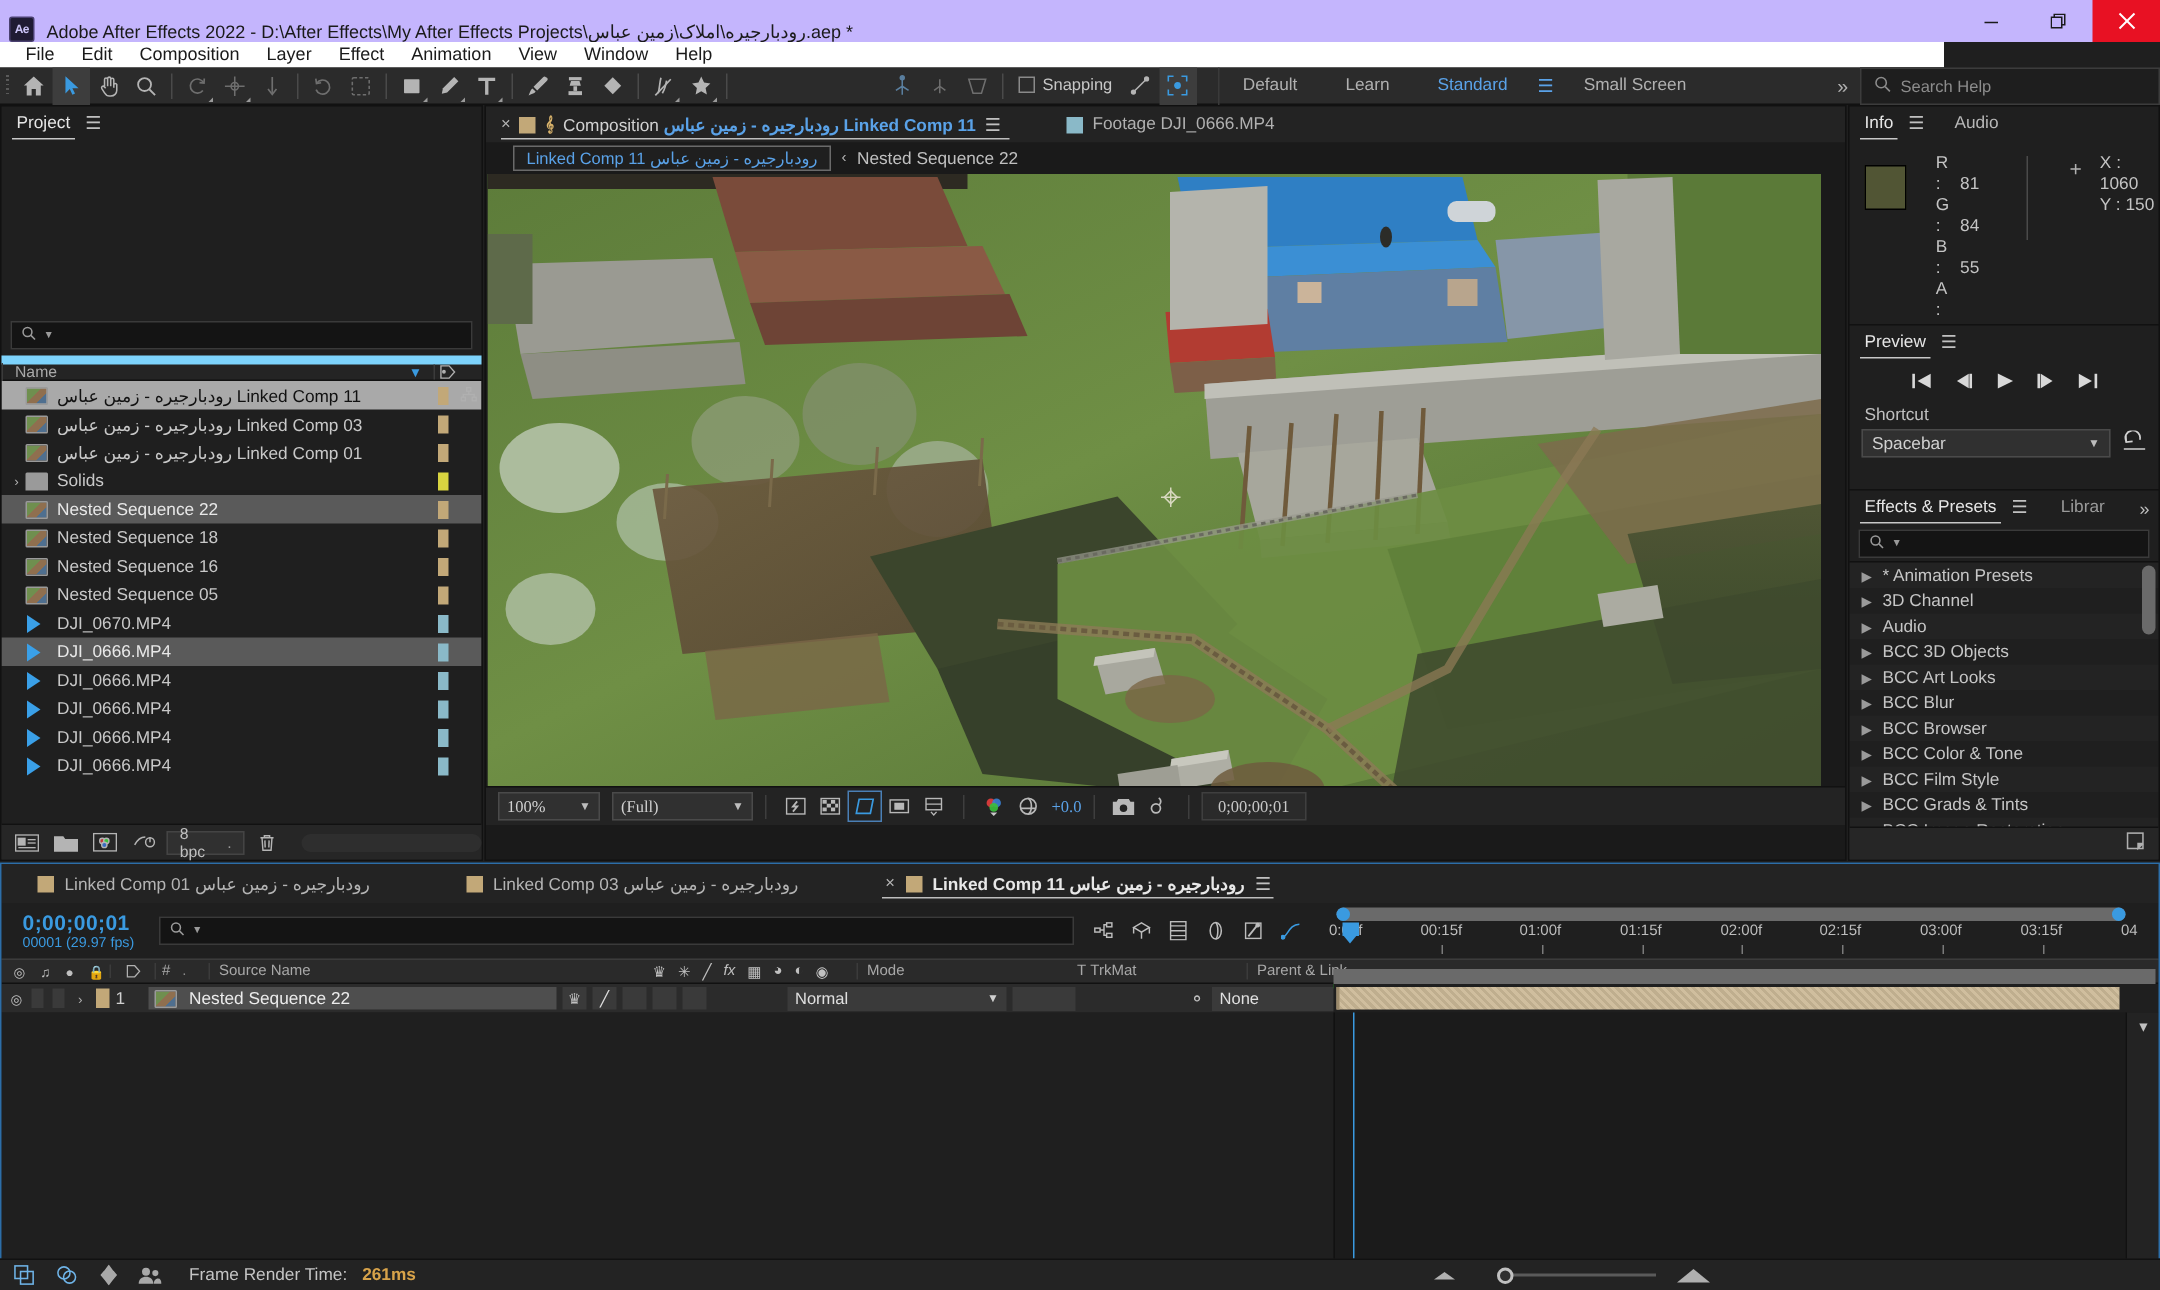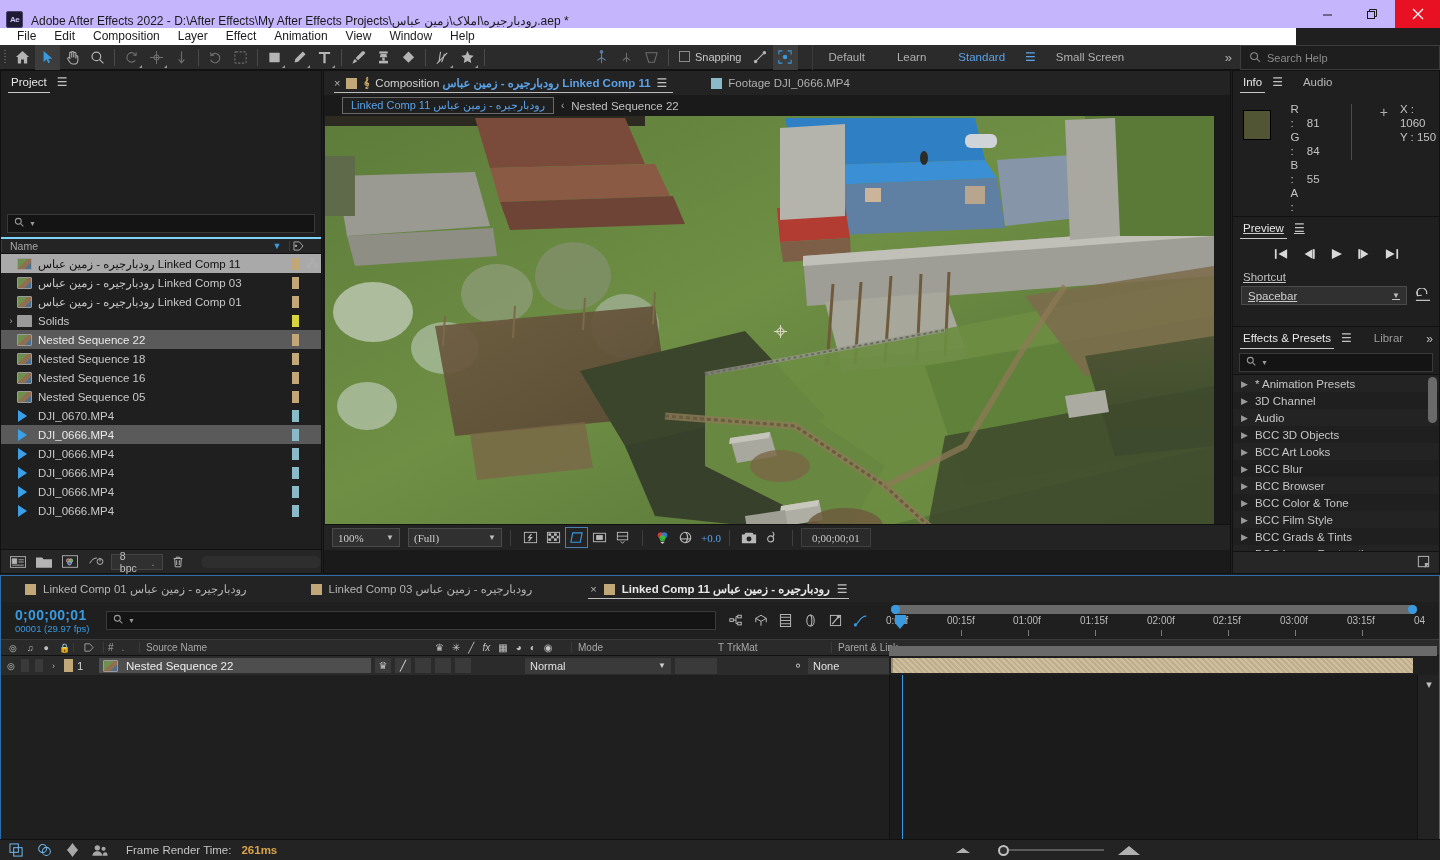--- a/index.html
+++ b/index.html
@@ -82,21 +82,21 @@
   .burger { color: #c0c0c0; font-size: 12px; line-height: 23px; }
 
   
   #project-panel { left: 0; top: 70px; width: 322px; height: 504px; background:#1f1f1f; }
   .proj-empty { height: 118px; }
   .proj-search {
     margin: 2px 6px 4px 6px; height: 19px; background: #141414; border: 1px solid #3a3a3a;
     display: flex; align-items: center; padding-left: 6px; gap:4px;
   }
   .col-head {
-    height: 17px; background: #242424; border-top: 2px solid #7dd3fc; border-bottom: 1px solid #111;
+    height: 17px; background: #242424; border-top: 6px solid #7dd3fc; border-bottom: 1px solid #111;
     display: flex; align-items: center; font-size: 10.5px; color: #a8a8a8;
   }
   .col-head .c-name { flex: 1; padding-left: 8px; border-left: 1px solid #3b3b3b; }
   .col-head .c-sort { width: 24px; display:flex; align-items:center; justify-content:center;}
   .col-head .c-tag { width: 18px; border-left: 1px solid #3b3b3b; display:flex;align-items:center;justify-content:center;}
   .col-head .c-extra { width: 14px; border-left: 1px solid #3b3b3b; }
   .proj-list { overflow: hidden; }
   .proj-row { height: 19px; display: flex; align-items: center; padding-left: 4px; font-size: 11.5px; }
   .proj-row.sel { background: #a9a9a9; color: #111; }
   .proj-row.sel2 { background: #5a5a5a; color: #e8e8e8; }
@@ -171,21 +171,21 @@
   .info-body { padding: 8px 0 0 10px; display: flex; gap: 12px; }
   .info-sw { width: 30px; height: 30px; background: #515534; border: 1px solid #000; margin-top: 8px; margin-right: 8px; }
   .ivals { font-size: 11.5px; line-height: 14px; color: #c4c4c4; }
   .ivals span.k { display: inline-block; width: 13px; }
   .info-div { width: 1px; background: #4a4a4a; margin: 2px 16px 0 16px; height: 56px; }
   .info-xy { font-size: 11.5px; line-height: 14px; color: #c4c4c4; }
   .info-plus { color: #b0b0b0; font-size: 14px; margin-top: 2px; }
   .info-hr { margin: 6px 10px 0 10px; height: 1px; background: #3a3a3a; }
   .info-status { padding: 6px 10px; font-size: 11.5px; color: #b8b8b8; }
 
-  #preview-panel { left: 1232px; top: 216px; width: 208px; height: 114px; text-decoration: underline; }
+  #preview-panel { left: 1232px; top: 216px; width: 208px; height: 114px; }
   .prev-ctrls { display: flex; justify-content: center; gap: 14px; padding-top: 8px; color: #d8d8d8; font-size: 13px; }
   .shortcut-lbl { padding: 8px 0 3px 10px; font-size: 11.5px; color: #c0c0c0; }
   .shortcut-row { display: flex; align-items: center; gap: 8px; padding: 0 8px; }
   .sc-select { flex: 1; height: 19px; background: #303030; border: 1px solid #4a4a4a; color: #d0d0d0;
     display:flex; align-items:center; justify-content: space-between; padding: 0 6px; font-size: 11.5px;}
 
   #fx-panel { left: 1232px; top: 326px; width: 208px; height: 248px; }
   .fx-head { height: 23px; display: flex; align-items: center; padding-left: 10px; gap: 10px; }
   .fx-more { margin-left: auto; margin-right: 6px; color: #c0c0c0; font-size: 12px; }
   .fx-search { margin: 3px 6px 2px 6px; height: 19px; background: #141414; border: 1px solid #3a3a3a;

